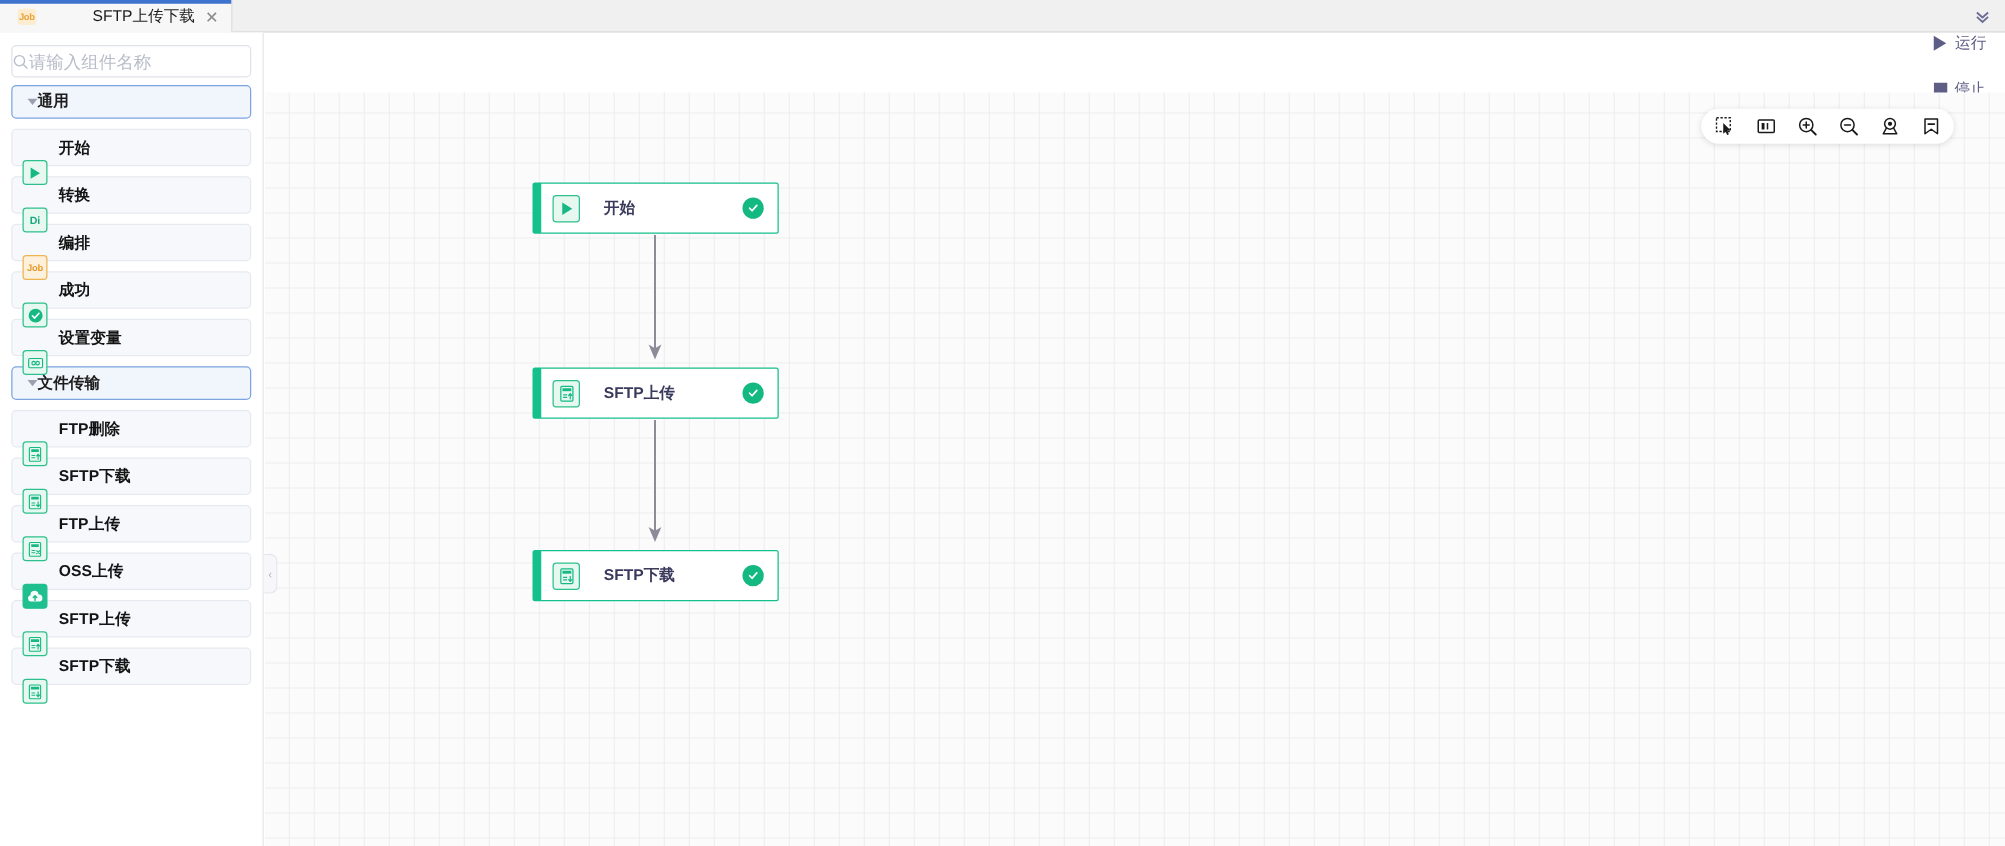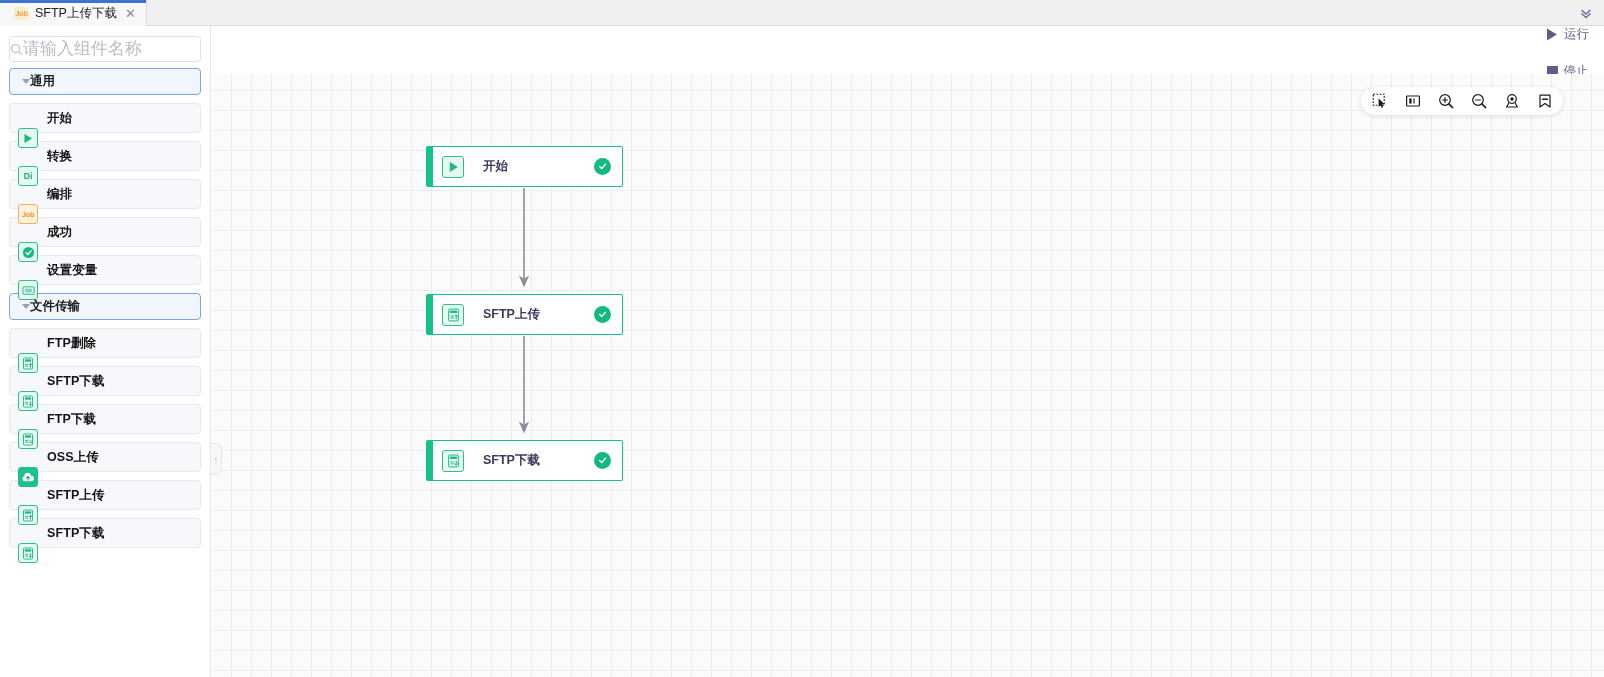--- a/index.html
+++ b/index.html
@@ -33,21 +33,21 @@
     background: #3e74cd;
   }
   .tab-icon {
     width: 15px; height: 13px; border-radius: 3px;
     background: #fcecd0;
     color: #e8a33d; font-size: 7.5px; font-weight: bold;
     display: flex; align-items: center; justify-content: center;
     letter-spacing: -0.2px;
     font-family: "Liberation Sans", sans-serif;
   }
-  .tab-label { white-space: nowrap; }
+  .tab-label { white-space: nowrap; margin-left: 39px; }
   .tab-close {
     color: #8c8c8c; font-size: 13px; line-height: 1;
     margin-left: 2px; cursor: pointer;
   }
   .tabbar-spacer { flex: 1; }
   .tabbar-collapse {
     width: 36px; display: flex; align-items: center; justify-content: center;
     color: #6b6b96; cursor: pointer;
   }
 
@@ -65,21 +65,21 @@
     border: 1px solid #dfe2ea; border-radius: 4px;
     background: #fff;
     display: flex; align-items: center;
   }
   .search-icon {
     width: 22px; display: flex; align-items: center; justify-content: center;
     color: #b9bdc9;
   }
   .search-input {
     flex: 1; border: none; outline: none; background: transparent;
-    font-size: 17px; color: #333;
+    font-size: 14px; color: #333;
     font-family: "Liberation Sans", sans-serif;
     padding-right: 8px;
   }
   .search-input::placeholder { color: #b9bdc9; }
 
   .palette { padding: 0 9px; }
 
   .group-header {
     height: 27px; margin-bottom: 8px;
     background: #f1f6fd;
@@ -365,21 +365,21 @@
 
     <div class="palette-item">
       <span class="pi-icon box">
         <svg width="12" height="13" viewBox="0 0 12 13" fill="none" stroke="#17b884" stroke-width="0.9">
           <rect x="1.5" y="1" width="9" height="11" rx="0.8"></rect>
           <rect x="3" y="2.4" width="6" height="2.2" fill="#17b884" stroke="none"></rect>
           <path d="M3.2 7.4 H6.2 M3.2 9.2 H6.2"></path>
           <path d="M7.4 7.6 L9.7 9.9 M9.7 7.6 L7.4 9.9" stroke-linecap="round"></path>
         </svg>
       </span>
-      <span class="pi-label">FTP下载</span>
+      <span class="pi-label">FTP上传</span>
     </div>
 
     <div class="palette-item">
       <span class="pi-icon solid">
         <svg width="14" height="11" viewBox="0 0 14 11">
           <path d="M3.6 9.2 A2.6 2.6 0 0 1 3.4 4.1 A3.2 3.2 0 0 1 9.8 3.6 A2.8 2.8 0 0 1 10.4 9.2 Z" fill="#ffffff" opacity="0.96"></path>
           <path d="M7 8.3 V4.6 M5.6 6 L7 4.5 L8.4 6" fill="none" stroke="#17b884" stroke-width="1.1" stroke-linecap="round" stroke-linejoin="round"></path>
         </svg>
       </span>
       <span class="pi-label">OSS上传</span>

